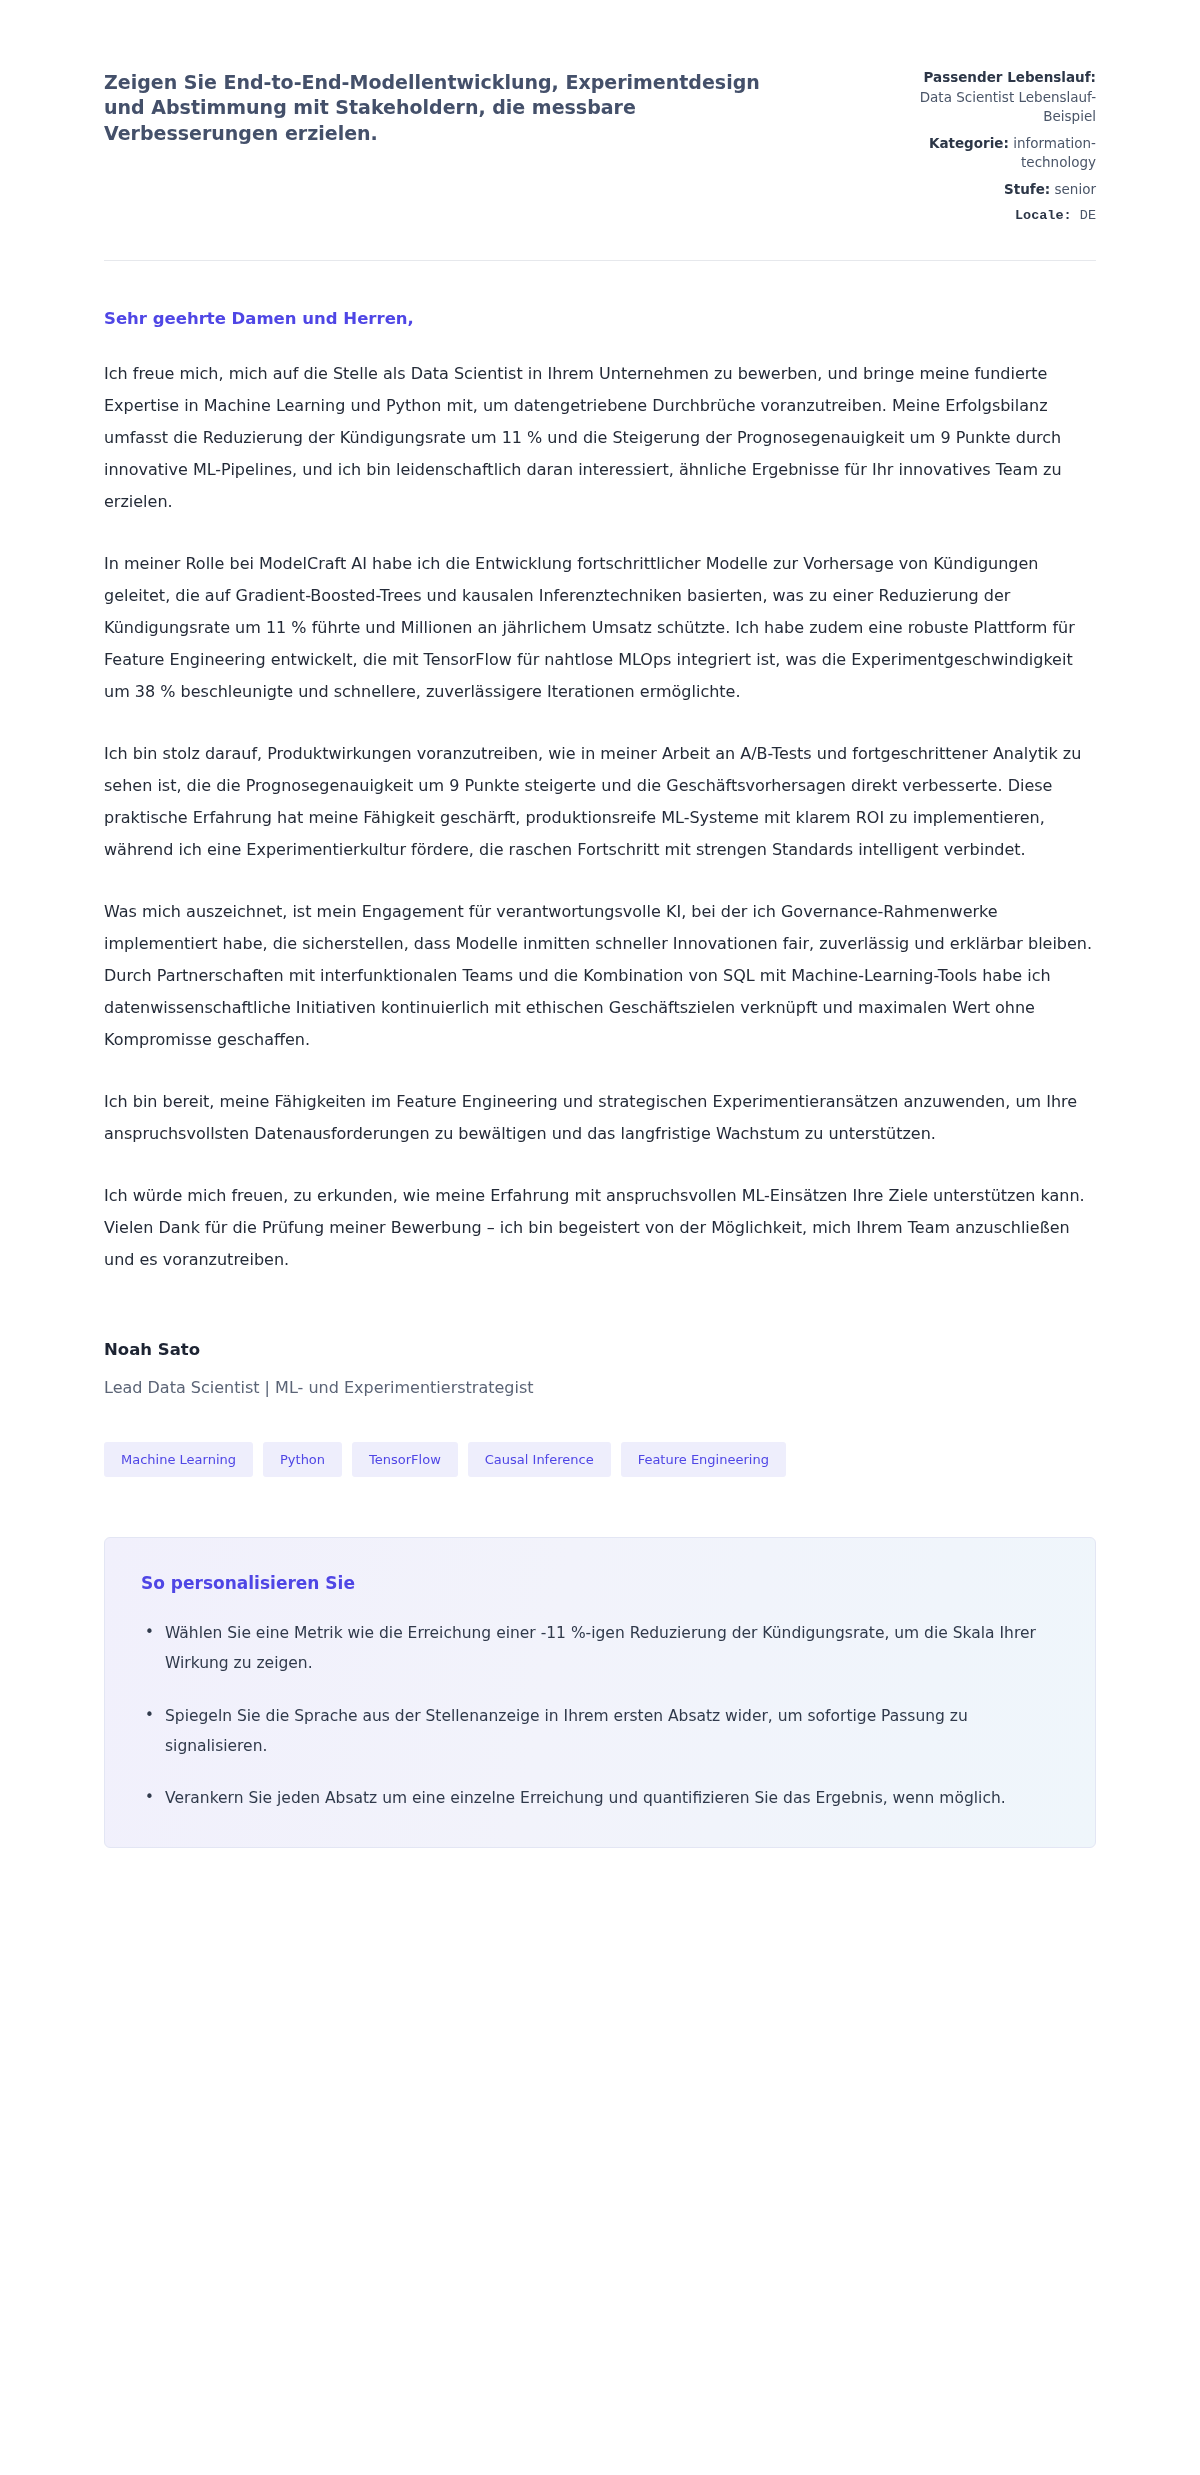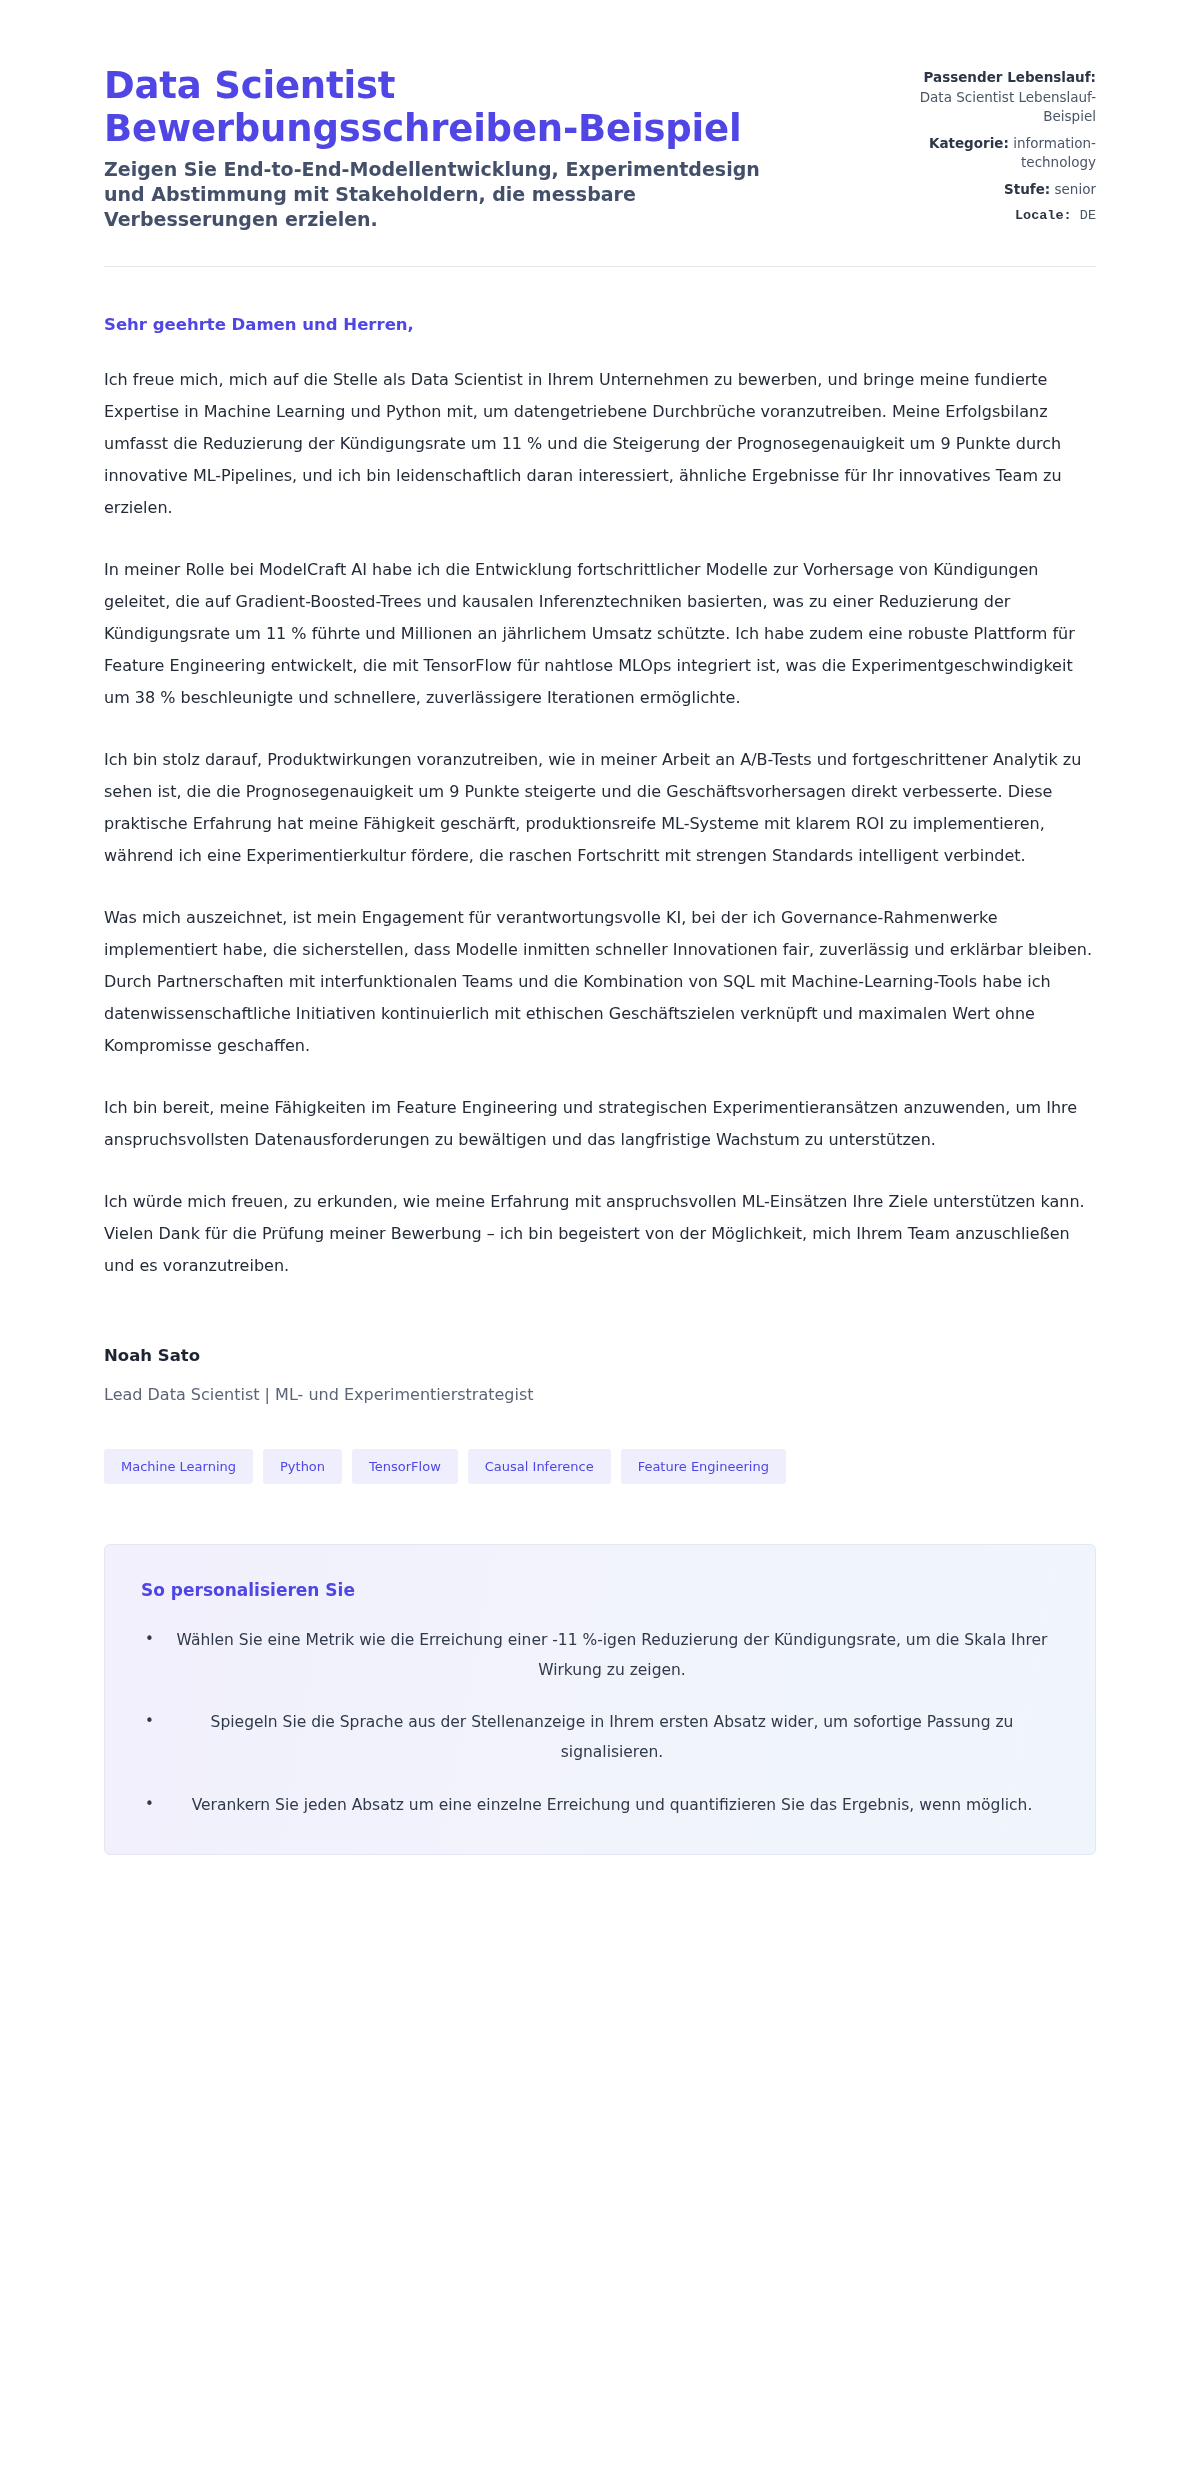--- a/index.html
+++ b/index.html
@@ -133,21 +133,20 @@
     margin: 2px 0 22px 0;
     font-size: 17px;
     font-weight: 700;
     color: #4f46e5;
     line-height: 1.4;
   }
   .tips-list {
     margin: 0;
     padding: 0;
     list-style: none;
-    text-align: center;
   }
   .tips-list li {
     position: relative;
     padding-left: 24px;
     margin-bottom: 22px;
     font-size: 15.5px;
     line-height: 1.95;
     color: #303a4b;
   }
   .tips-list li:last-child { margin-bottom: 0; }
@@ -161,21 +160,20 @@
     line-height: 1.95;
   }
 </style>
 </head>
 <body>
 
 <div class="page">
 
   <div class="doc-header">
     <div class="header-left">
-      <h1 class="doc-title">Data Scientist Bewerbungsschreiben-Beispiel</h1>
       <p class="doc-subtitle">Zeigen Sie End-to-End-Modellentwicklung, Experimentdesign und Abstimmung mit Stakeholdern, die messbare Verbesserungen erzielen.</p>
     </div>
 
     <div class="header-meta">
       <div class="meta-row">
         <span class="meta-label">Passender Lebenslauf:</span>
         <span class="meta-value">Data Scientist Lebenslauf-Beispiel</span>
       </div>
       <div class="meta-row">
         <span class="meta-label">Kategorie:</span>

